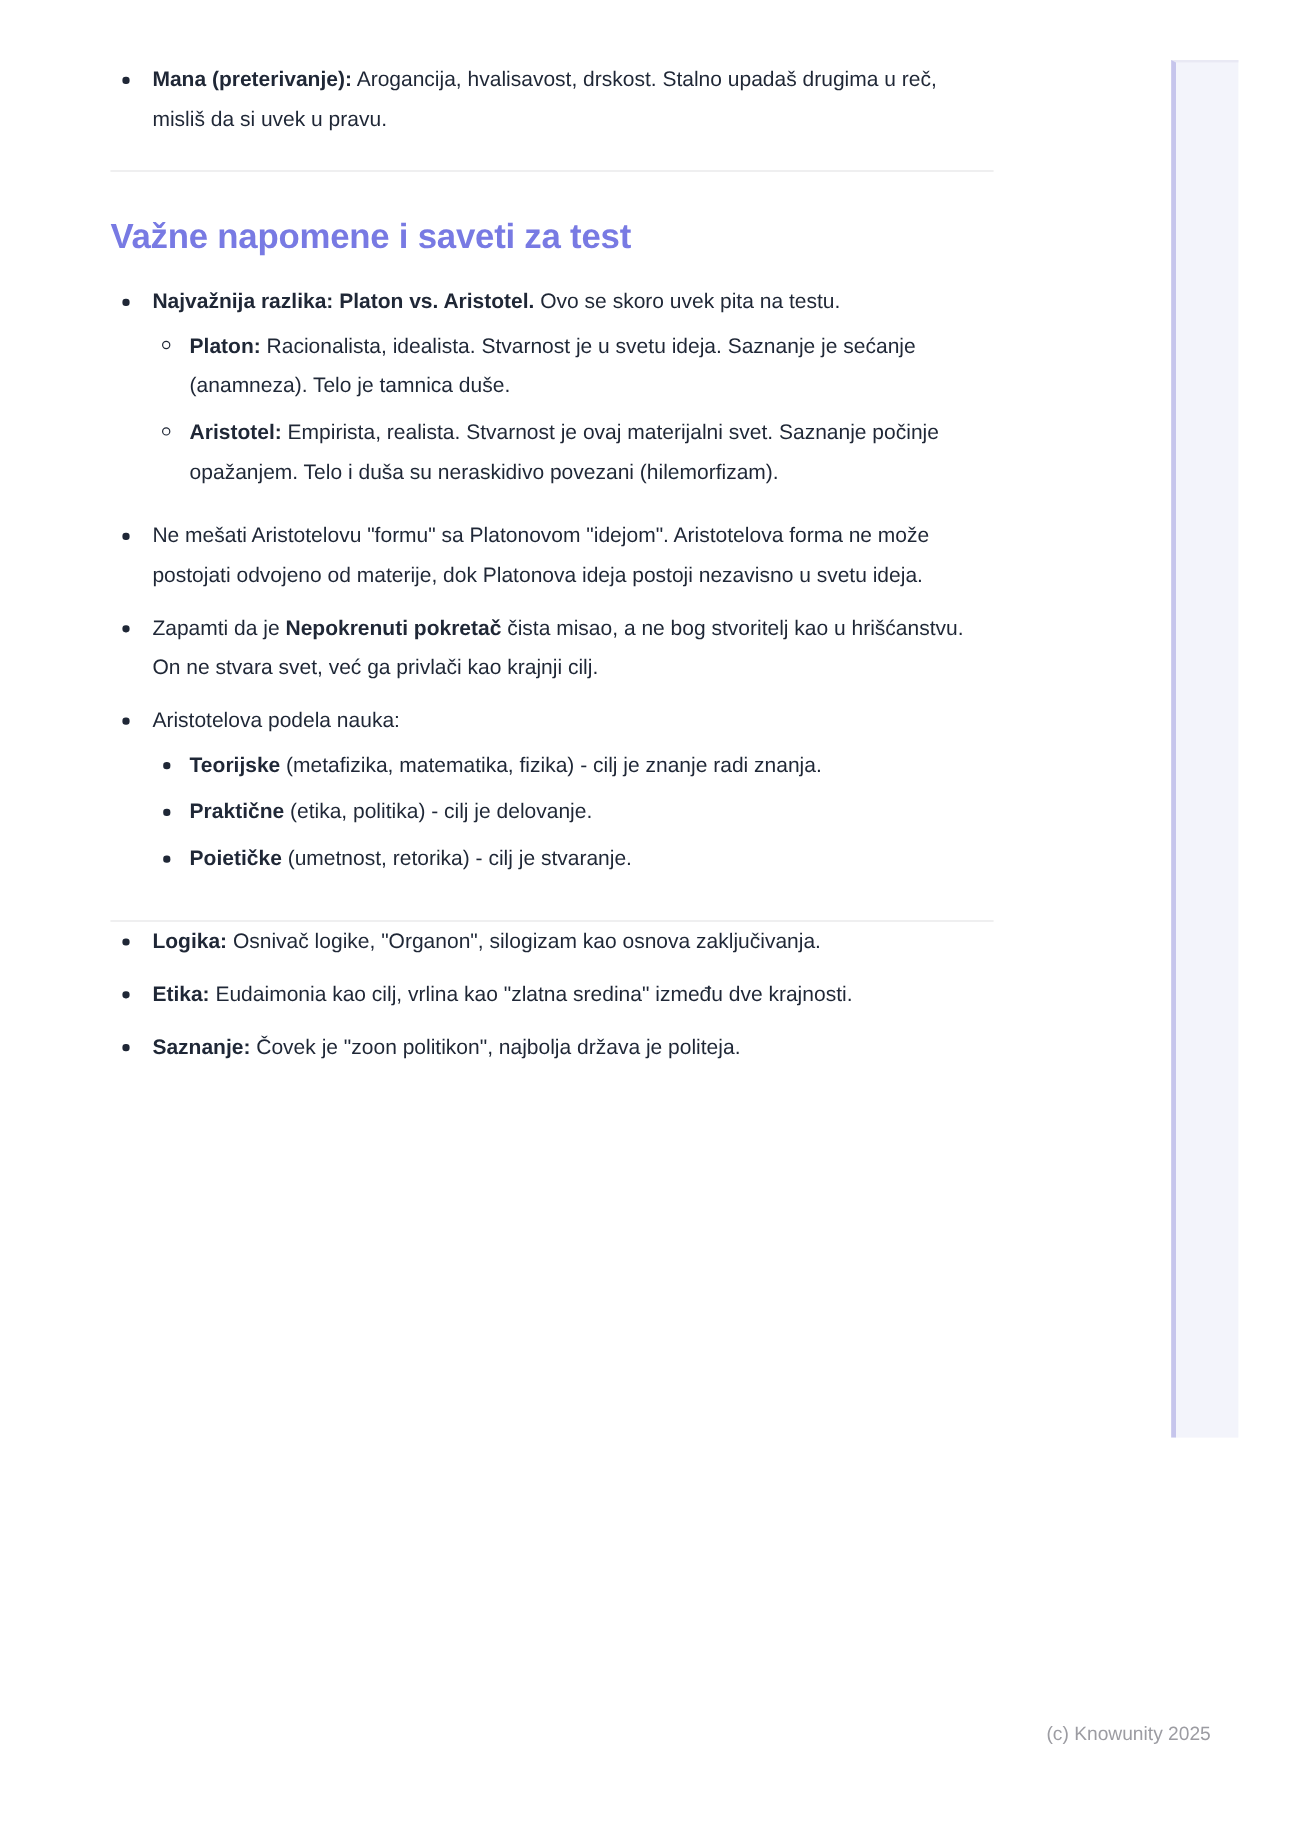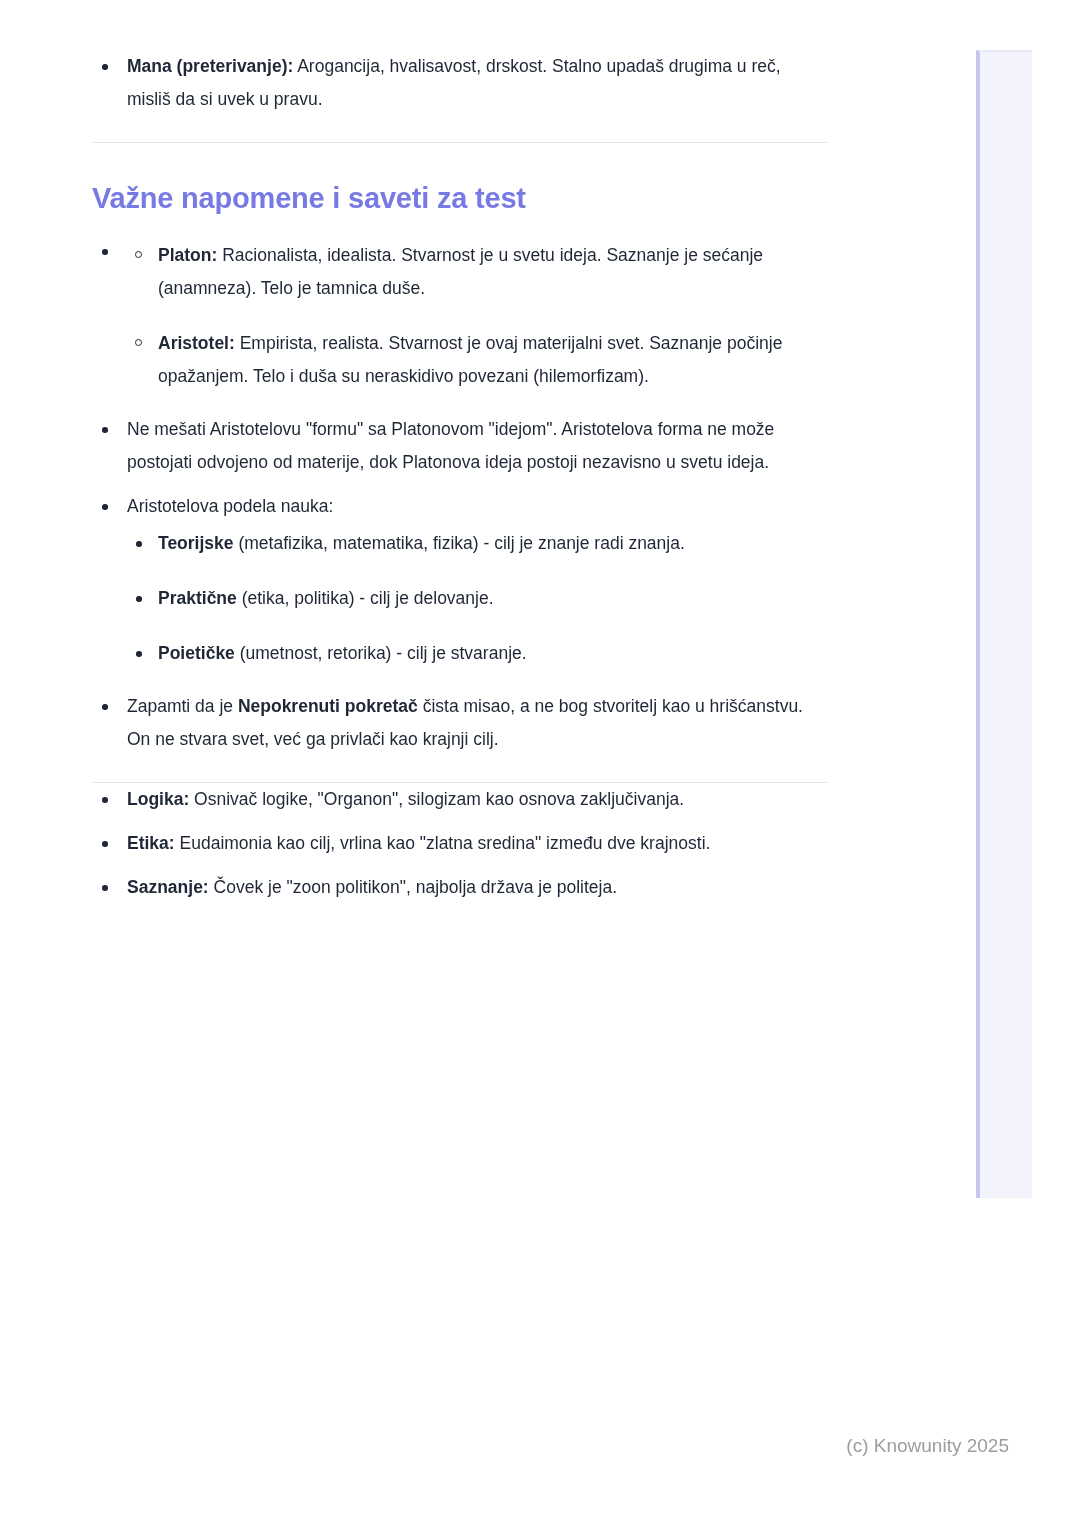--- a/index.html
+++ b/index.html
@@ -28,21 +28,21 @@
   .li { display: flex; align-items: flex-start; margin-top: 11px; }
   .list > .li:first-child { margin-top: 0; }
   .li-marker { flex: 0 0 35px; }
   .li-body { flex: 1 1 auto; min-width: 0; }
   .dot {
     width: 5.5px; height: 5.5px; border-radius: 50%;
     background: var(--body, #1f2736);
     margin: 14px 0 0 10px;
   }
   .sublist { margin: 4px 0 9px 0; }
-  .sublist .li { margin-top: 22px; }
+  .sublist .li { margin-top: 6px; }
   .sublist .li:first-child { margin-top: 0; justify-content: center; }
   .sublist .li-marker { flex: 0 0 31px; }
   .ring {
     width: 7px; height: 7px; border-radius: 50%;
     border: 1.6px solid var(--body, #1f2736);
     background: transparent;
     margin: 12px 0 0 8px;
   }
   .dot.sub { margin-left: 9px; }
 
@@ -71,21 +71,21 @@
     height: 1148px;
     background: var(--side-strip-fill, #f3f4fb);
     border-left: 4px solid var(--side-strip-line, #c6c5ec);
     border-top: 2px solid #e9e9f4;
   }
 
   .footer {
     position: absolute;
     top: 1437px;
     right: 71px;
-    font-size: 19px;
+    font-size: 16px;
     line-height: 17px;
     color: var(--footer-text, #9c9ca2);
   }
 </style>
 </head>
 <body>
 
 <div class="page">
 
   <div class="content">
@@ -103,20 +103,21 @@
 
     <h2 class="section-title">Važne napomene i saveti za test</h2>
 
     <div class="list">
 
       <div class="li">
         <div class="li-marker">
             <div class="dot"></div>
           </div>
         <div class="li-body">
+          <div><span></span><span class="b">Najvažnija razlika: Platon vs. Aristotel.</span><span> Ovo se skoro uvek pita na testu.</span></div>
           <div class="sublist">
             <div class="li">
               <div class="li-marker">
                   <div class="ring"></div>
                 </div>
               <div class="li-body"><span></span><span class="b">Platon:</span><span> Racionalista, idealista. Stvarnost je u svetu ideja. Saznanje je sećanje (anamneza). Telo je tamnica duše.</span></div>
             </div>
             <div class="li">
               <div class="li-marker">
                   <div class="ring"></div>
@@ -125,20 +126,27 @@
             </div>
           </div>
         </div>
       </div>
 
       <div class="li">
         <div class="li-marker">
             <div class="dot"></div>
           </div>
         <div class="li-body"><span>Ne mešati Aristotelovu "formu" sa Platonovom "idejom". Aristotelova forma ne može postojati odvojeno od materije, dok Platonova ideja postoji nezavisno u svetu ideja.</span><span class="b"></span><span></span></div>
+      </div>
+
+      <div class="li">
+        <div class="li-marker">
+            <div class="dot"></div>
+          </div>
+        <div class="li-body"><span>Zapamti da je </span><span class="b">Nepokrenuti pokretač</span><span> čista misao, a ne bog stvoritelj kao u hrišćanstvu. On ne stvara svet, već ga privlači kao krajnji cilj.</span></div>
       </div>
 
       <div class="li">
         <div class="li-marker">
             <div class="dot"></div>
           </div>
         <div class="li-body">
           <div><span>Aristotelova podela nauka:</span><span class="b"></span><span></span></div>
           <div class="sublist">
             <div class="li">
@@ -156,27 +164,20 @@
             <div class="li">
               <div class="li-marker">
                   <div class="dot sub"></div>
                 </div>
               <div class="li-body"><span></span><span class="b">Poietičke</span><span> (umetnost, retorika) - cilj je stvaranje.</span></div>
             </div>
           </div>
         </div>
       </div>
 
-      <div class="li">
-        <div class="li-marker">
-            <div class="dot"></div>
-          </div>
-        <div class="li-body"><span>Zapamti da je </span><span class="b">Nepokrenuti pokretač</span><span> čista misao, a ne bog stvoritelj kao u hrišćanstvu. On ne stvara svet, već ga privlači kao krajnji cilj.</span></div>
-      </div>
-
     </div>
 
     <hr class="divider">
 
 
     <div class="list">
       <div class="li">
         <div class="li-marker">
             <div class="dot"></div>
           </div>

